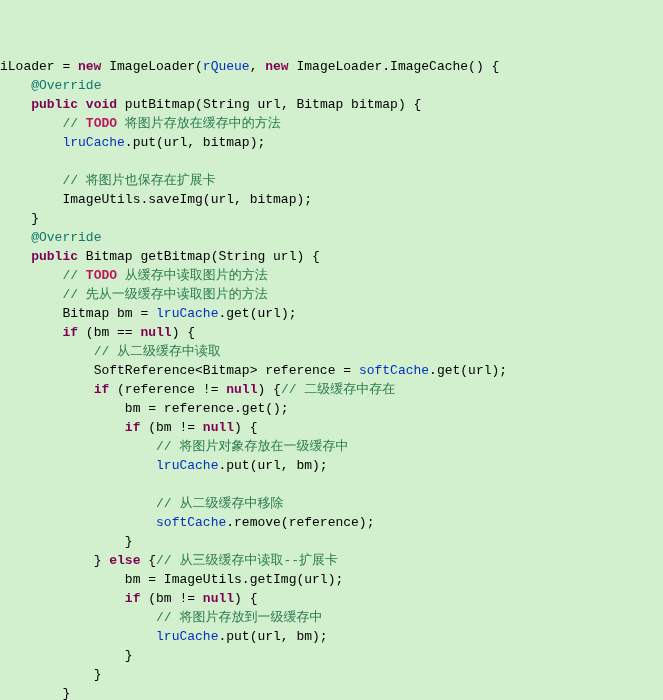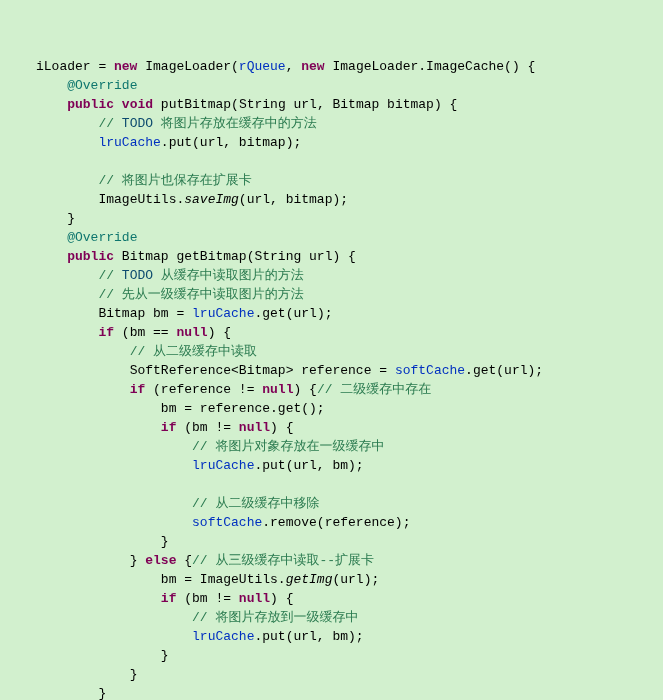--- a/index.html
+++ b/index.html
@@ -12,28 +12,27 @@
     width: 663px;
     white-space: pre;
     overflow: hidden;
   }
   .code-container {
     width: 663px;
   }
   .line {
     display: block;
     min-height: 19px;
-    padding-left: 36px;
   }
   .kw { color: #7f0055; font-weight: bold; }
   .ann { color: #0f766e; }
   .com { color: #2a7a4f; }
-  .todo { color: #0c4a6e; font-weight: normal; }
+  .todo { color: #be185d; font-weight: bold; }
   .fld { color: #0030c0; }
-  .stat { font-style: italic; }
+  .stat { }
   .plain { color: #000; }
 </style>
 </head>
 <body>
 
 
 <div class="code-container" id="editor"><span class="line"><span class="plain">iLoader = </span><span class="kw">new</span><span class="plain"> ImageLoader(</span><span class="fld">rQueue</span><span class="plain">, </span><span class="kw">new</span><span class="plain"> ImageLoader.ImageCache() {</span></span><span class="line">    <span class="ann">@Override</span></span><span class="line">    <span class="kw">public</span><span class="plain"> </span><span class="kw">void</span><span class="plain"> putBitmap(String url, Bitmap bitmap) {</span></span><span class="line">        <span class="com">// </span><span class="todo">TODO</span><span class="com"> 将图片存放在缓存中的方法</span></span><span class="line">        <span class="fld">lruCache</span><span class="plain">.put(url, bitmap);</span></span><span class="line"></span><span class="line">        <span class="com">// 将图片也保存在扩展卡</span></span><span class="line">        <span class="plain">ImageUtils.</span><span class="stat">saveImg</span><span class="plain">(url, bitmap);</span></span><span class="line">    <span class="plain">}</span></span><span class="line">    <span class="ann">@Override</span></span><span class="line">    <span class="kw">public</span><span class="plain"> Bitmap getBitmap(String url) {</span></span><span class="line">        <span class="com">// </span><span class="todo">TODO</span><span class="com"> 从缓存中读取图片的方法</span></span><span class="line">        <span class="com">// 先从一级缓存中读取图片的方法</span></span><span class="line">        <span class="plain">Bitmap bm = </span><span class="fld">lruCache</span><span class="plain">.get(url);</span></span><span class="line">        <span class="kw">if</span><span class="plain"> (bm == </span><span class="kw">null</span><span class="plain">) {</span></span><span class="line">            <span class="com">// 从二级缓存中读取</span></span><span class="line">            <span class="plain">SoftReference&lt;Bitmap&gt; reference = </span><span class="fld">softCache</span><span class="plain">.get(url);</span></span><span class="line">            <span class="kw">if</span><span class="plain"> (reference != </span><span class="kw">null</span><span class="plain">) {</span><span class="com">// 二级缓存中存在</span></span><span class="line">                <span class="plain">bm = reference.get();</span></span><span class="line">                <span class="kw">if</span><span class="plain"> (bm != </span><span class="kw">null</span><span class="plain">) {</span></span><span class="line">                    <span class="com">// 将图片对象存放在一级缓存中</span></span><span class="line">                    <span class="fld">lruCache</span><span class="plain">.put(url, bm);</span></span><span class="line"></span><span class="line">                    <span class="com">// 从二级缓存中移除</span></span><span class="line">                    <span class="fld">softCache</span><span class="plain">.remove(reference);</span></span><span class="line">                <span class="plain">}</span></span><span class="line">            <span class="plain">} </span><span class="kw">else</span><span class="plain"> {</span><span class="com">// 从三级缓存中读取--扩展卡</span></span><span class="line">                <span class="plain">bm = ImageUtils.</span><span class="stat">getImg</span><span class="plain">(url);</span></span><span class="line">                <span class="kw">if</span><span class="plain"> (bm != </span><span class="kw">null</span><span class="plain">) {</span></span><span class="line">                    <span class="com">// 将图片存放到一级缓存中</span></span><span class="line">                    <span class="fld">lruCache</span><span class="plain">.put(url, bm);</span></span><span class="line">                <span class="plain">}</span></span><span class="line">            <span class="plain">}</span></span><span class="line">        <span class="plain">}</span></span></div>
 
 
 

